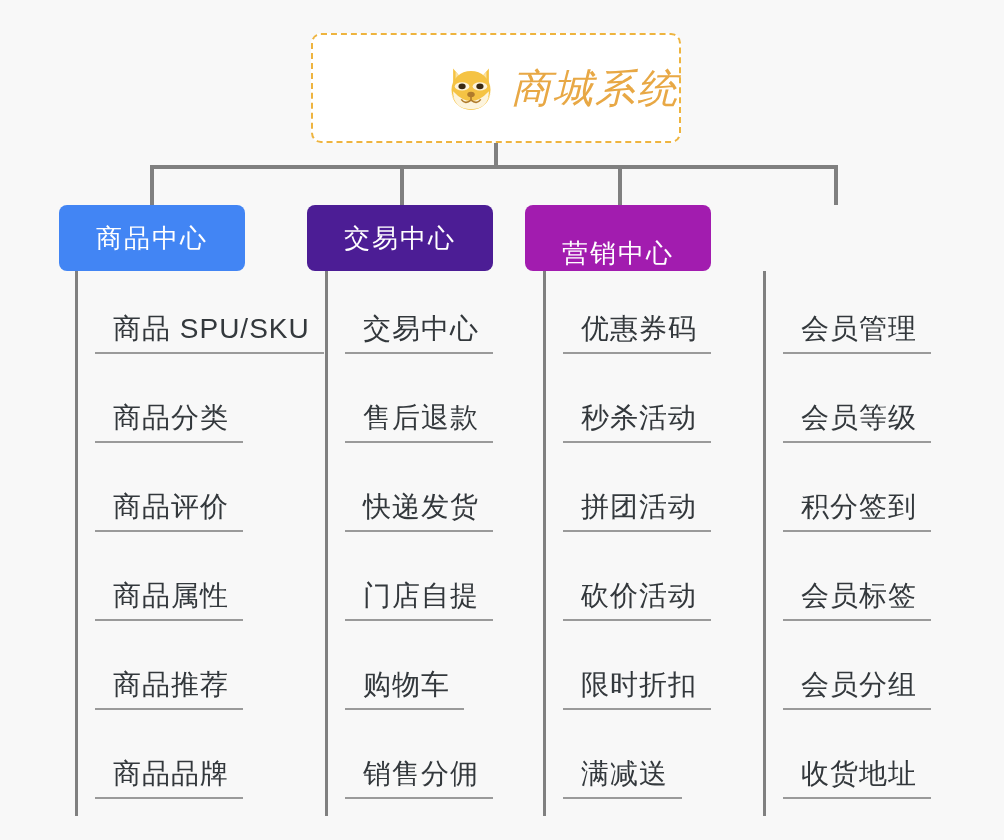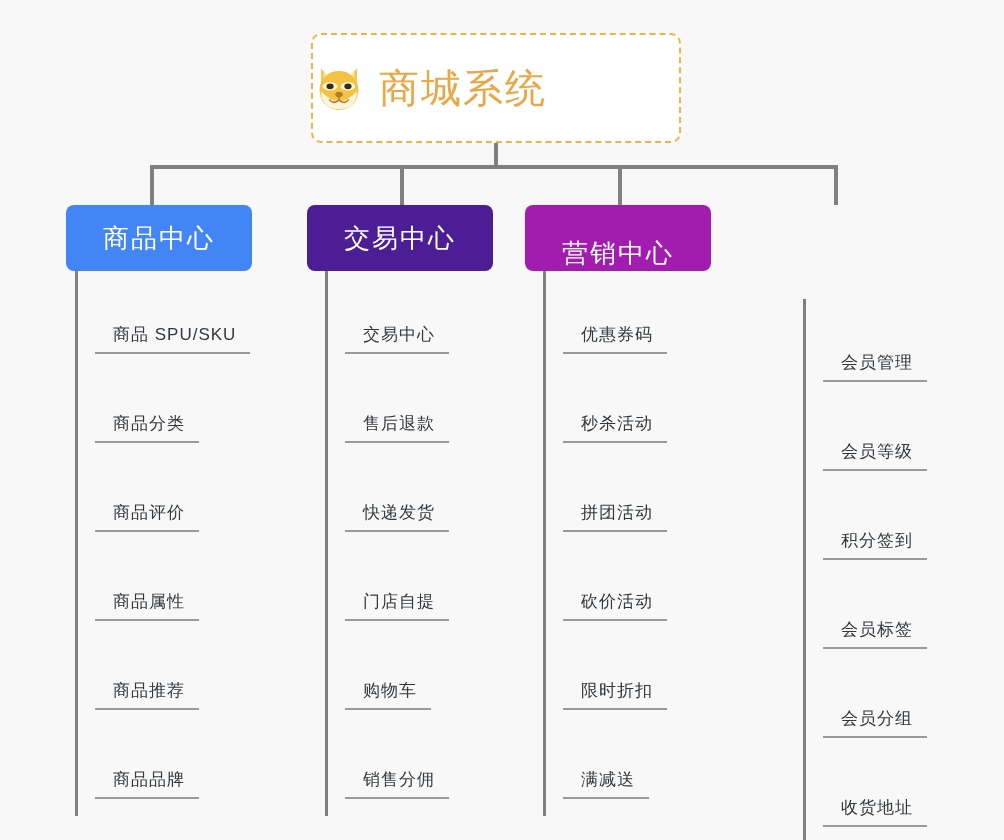--- a/index.html
+++ b/index.html
@@ -26,22 +26,23 @@
     left: 311px;
     top: 33px;
     width: 370px;
     height: 110px;
     box-sizing: border-box;
     background: #ffffff;
     border: 2px dashed #eeb43f;
     border-radius: 10px;
     display: flex;
     align-items: center;
-    justify-content: flex-start;
+    justify-content: flex-end;
     gap: 14px;
+    font-style: italic;
   }
   .root-icon {
     width: 52px;
     height: 52px;
     flex: 0 0 auto;
     display: block;
   }
   .root-title {
     font-size: 40px;
     line-height: 1;
@@ -103,21 +104,21 @@
   .leaf-item {
     position: relative;
     height: 89px;
     box-sizing: border-box;
     display: flex;
     align-items: flex-end;
     padding-left: 38px;
     padding-bottom: 6px;
   }
   .leaf-label {
-    font-size: 17px;
+    font-size: 28px;
     color: #33383c;
     line-height: 1.1;
     white-space: nowrap;
     letter-spacing: 1px;
     border-bottom: 2px solid #9a9a9a;
     padding: 0 14px 7px 0;
     margin-left: -18px;
     padding-left: 18px;
   }
 </style>
@@ -147,21 +148,21 @@
     <span class="root-title" style="color: rgb(232, 168, 69);">商城系统</span>
   </div>
 
   <div class="conn conn-v-trunk" style="background: rgb(128, 128, 128);"></div>
   <div class="conn conn-h-bus" style="background: rgb(128, 128, 128);"></div>
   <div class="conn conn-drop" style="left: 150px; background: rgb(128, 128, 128);"></div>
   <div class="conn conn-drop" style="left: 400px; background: rgb(128, 128, 128);"></div>
   <div class="conn conn-drop" style="left: 618px; background: rgb(128, 128, 128);"></div>
   <div class="conn conn-drop" style="left: 834px; background: rgb(128, 128, 128);"></div>
 
-  <div class="cat-box" style="left: 66px; width: 186px; background: rgb(66, 133, 244);">
+  <div class="cat-box" style="left: 59px; width: 186px; background: rgb(66, 133, 244);">
     <span>商品中心</span>
   </div>
   <div class="leaf-col" style="left:75px; width:215px;">
     <div class="leaf-spine" style="height: 545px; background: rgb(128, 128, 128);"></div>
     <div class="leaf-item">
         <span class="leaf-label">商品 SPU/SKU</span>
       </div>
     <div class="leaf-item">
         <span class="leaf-label">商品分类</span>
       </div>
@@ -222,21 +223,21 @@
         <span class="leaf-label">砍价活动</span>
       </div>
     <div class="leaf-item">
         <span class="leaf-label">限时折扣</span>
       </div>
     <div class="leaf-item">
         <span class="leaf-label">满减送</span>
       </div>
   </div>
 
-  <div class="leaf-col" style="left:803px; width:200px;margin-top:28px;">
+  <div class="leaf-col" style="left:763px; width:200px;">
     <div class="leaf-spine" style="height: 545px; background: rgb(128, 128, 128);"></div>
     <div class="leaf-item">
         <span class="leaf-label">会员管理</span>
       </div>
     <div class="leaf-item">
         <span class="leaf-label">会员等级</span>
       </div>
     <div class="leaf-item">
         <span class="leaf-label">积分签到</span>
       </div>

